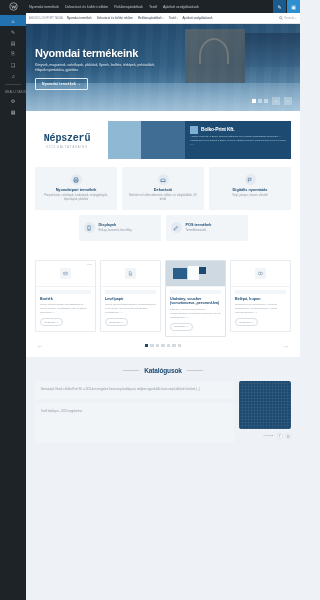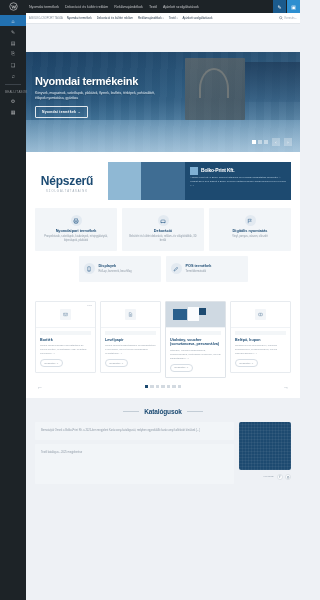--- a/index.html
+++ b/index.html
@@ -50,23 +50,22 @@
   .sb-brandtag { font-size: 2.6px; color: #7b8794; white-space: nowrap; margin-right: 4px; }
   .sb-nav { display: flex; align-items: center; gap: 5px; flex: 1; }
   .sb-link { font-size: 3px; color: #2c3e50; white-space: nowrap; }
   .sb-link .caret { font-size: 2.4px; margin-left: .8px; color: #8a97a4; }
   .sb-search { display: flex; align-items: center; gap: 1.5px; margin-left: auto; }
   .sb-search-ico { width: 4px; height: 4px; color: #5a6b7b; }
   .sb-search-txt { font-size: 2.8px; color: #9aa6b2; }
 
   
   .hero {
-    position: relative; height: 100px; overflow: hidden;
+    position: relative; height: 87px; overflow: hidden;
     background: linear-gradient(115deg,#1b3f63 0%,#29577f 35%,#3f7aa6 62%,#6ba3c6 100%);
-    margin-top: 28px;
   }
   .hero-photo {
     position: absolute; inset: 0;
     background:
       linear-gradient(180deg, rgba(20,52,84,.62) 0%, rgba(24,62,98,.55) 48%, rgba(110,160,195,.38) 100%),
       repeating-linear-gradient(92deg, rgba(255,255,255,.055) 0 7px, rgba(0,0,0,.04) 7px 15px),
       linear-gradient(160deg,#2a5a84 0%,#4d86ad 45%,#8fb6d1 100%);
   }
   .hero-shape-a {
     position: absolute; left: 58%; top: 6%; width: 22%; height: 62%;
@@ -106,21 +105,21 @@
   .hdot { width: 4px; height: 4px; background: rgba(255,255,255,.45); }
   .hdot.active { background: #fff; }
   .harrow {
     width: 8px; height: 8px; background: rgba(255,255,255,.28); color: #fff;
     display: flex; align-items: center; justify-content: center; font-size: 4px; margin-left: 2px;
   }
 
   
   .popular { background: #fff; padding: 10px 0 8px; display: flex; align-items: stretch; }
   .pop-left { width: 82px; text-align: center; padding-top: 12px; }
-  .pop-title { font-size: 12px; font-weight: bold; color: #1b4a72; letter-spacing: -.2px; }
+  .pop-title { font-size: 10px; font-weight: bold; color: #1b4a72; letter-spacing: -.2px; font-family: Liberation Mono, monospace; }
   .pop-kicker { font-size: 2.6px; color: #9aa6b2; letter-spacing: 1px; margin-top: 2px; }
   .pop-tiles { display: flex; flex: 1; padding-right: 9px; gap: 0; }
   .ptile { height: 38px; }
   .ptile.a { width: 33px; background: #8fb8d4; }
   .ptile.b { width: 44px; background: #3f6d93; }
   .ptile.c {
     flex: 1; background: #1d4a70; padding: 4px 5px; color: #dce8f1; position: relative;
   }
   .ptile.c .sq { width: 8px; height: 8px; background: #7fb0d4; position: absolute; left: 5px; top: 5px; }
   .ptile.c h4 { font-size: 5px; color: #fff; margin-left: 11px; margin-top: .5px; letter-spacing: -.2px; }

